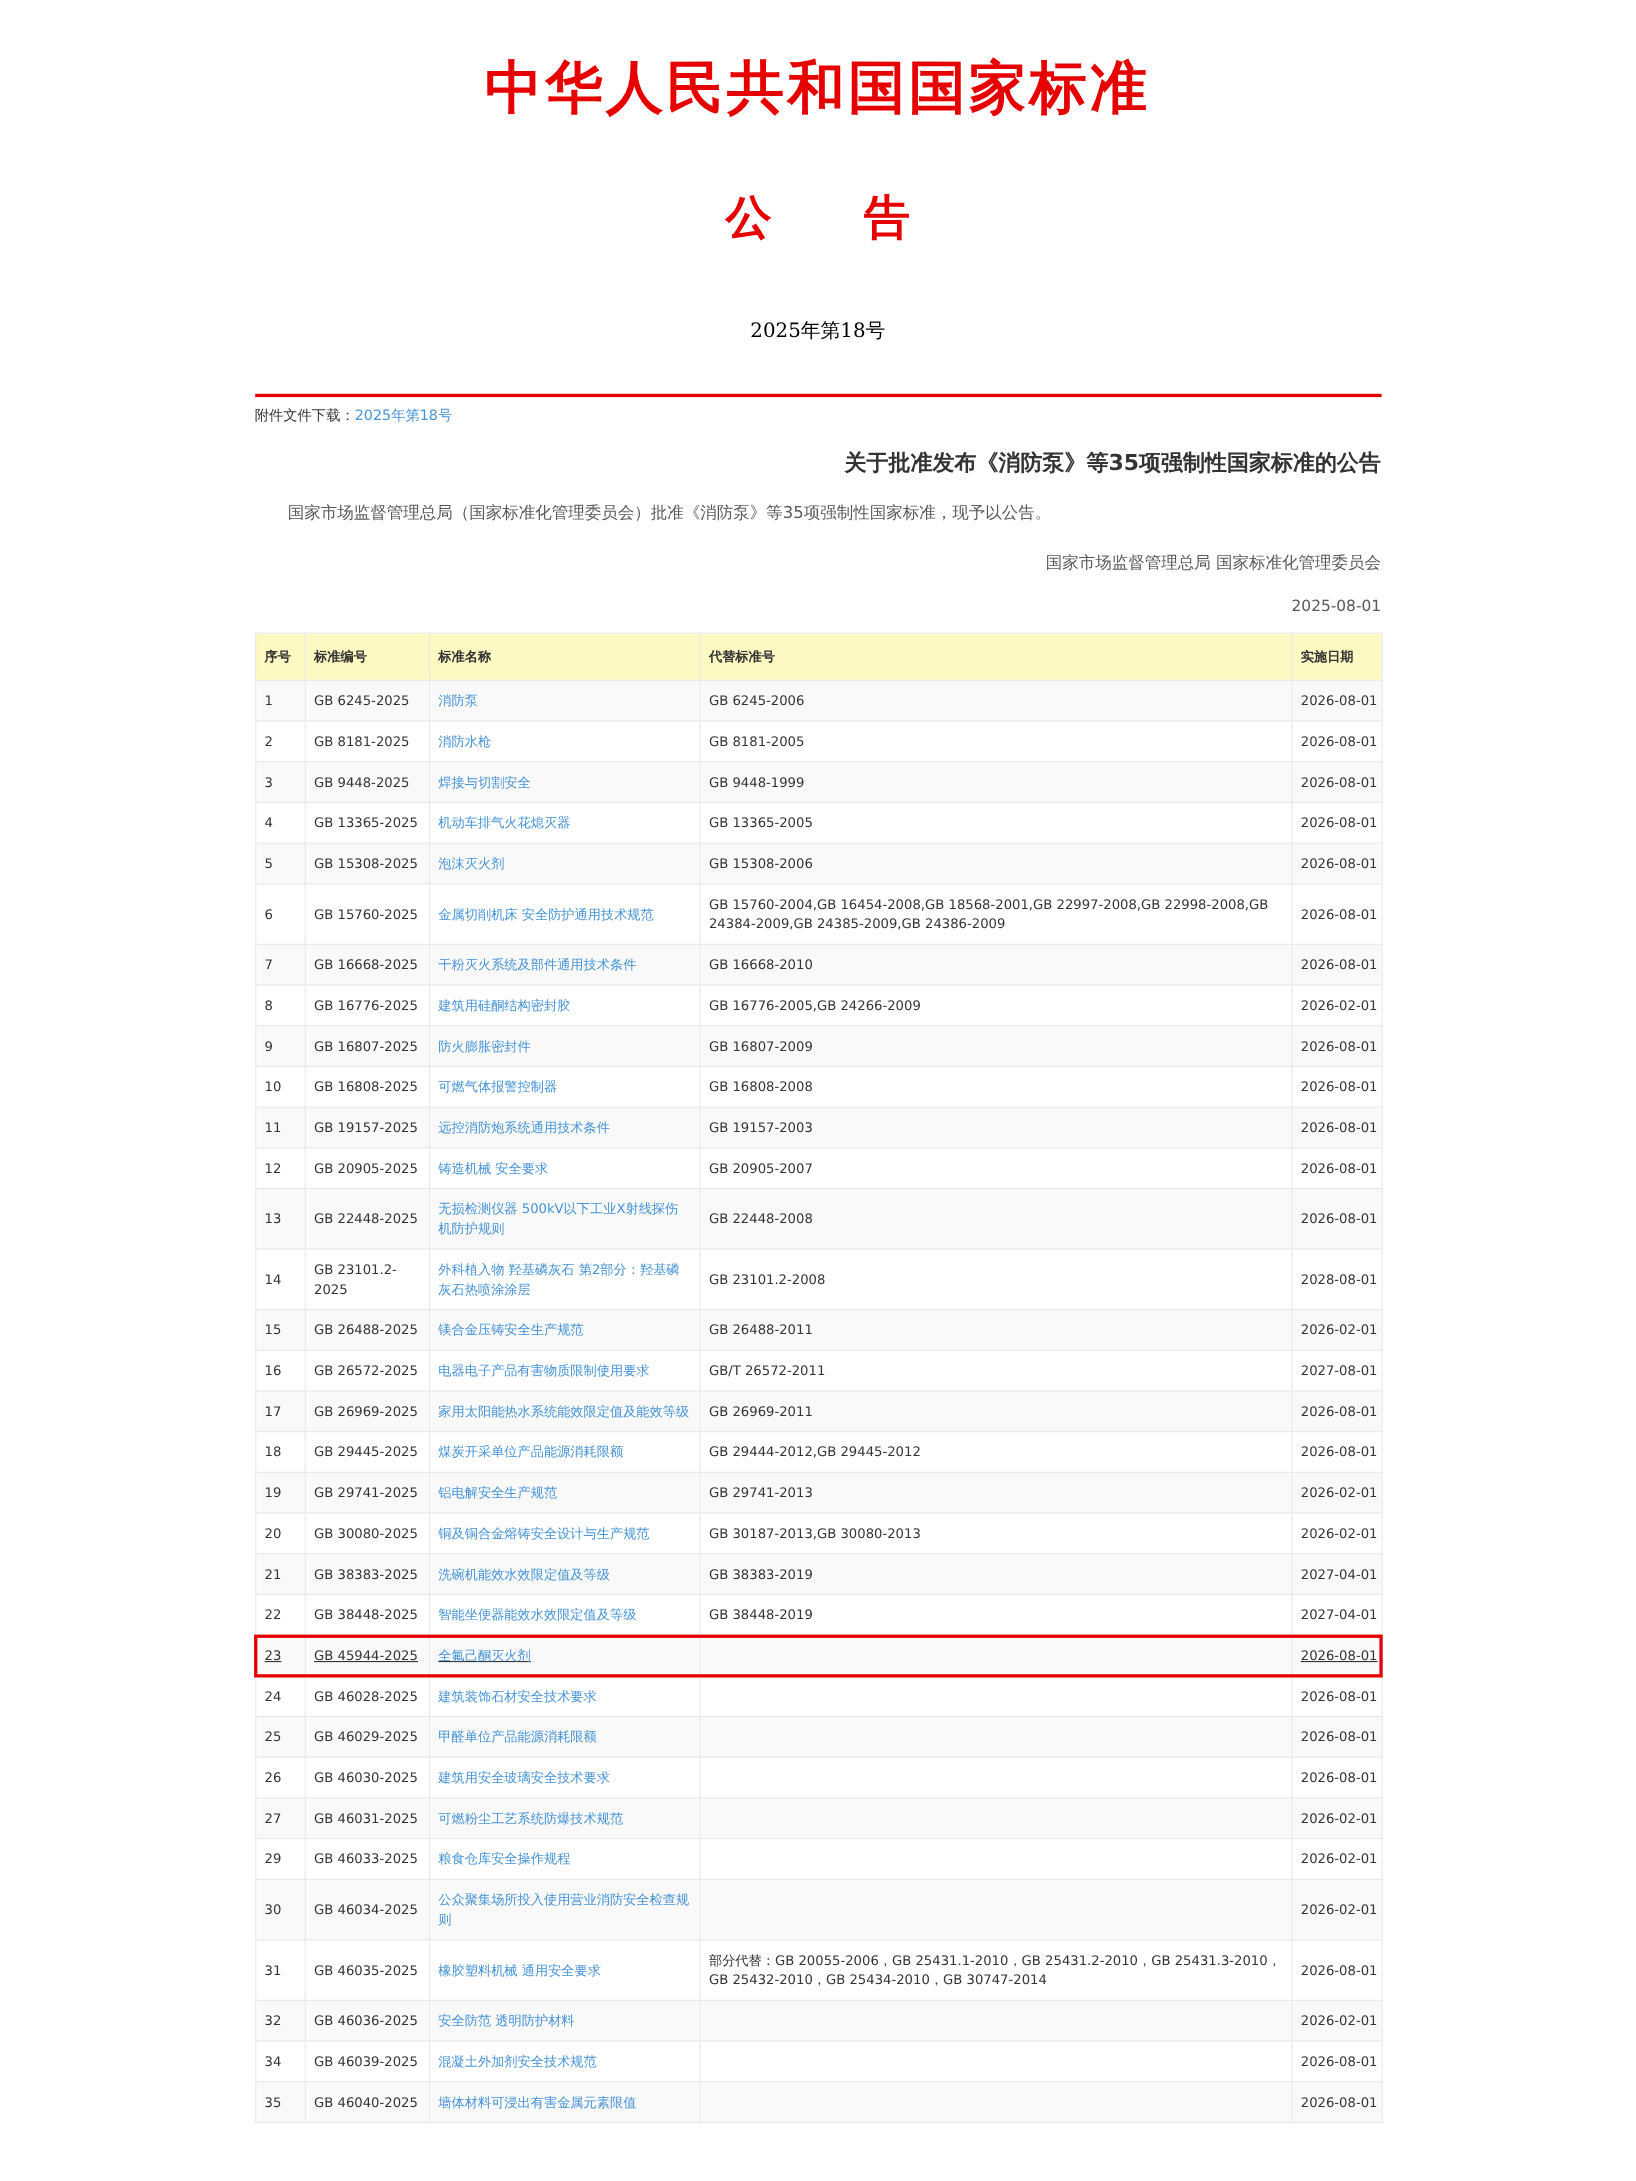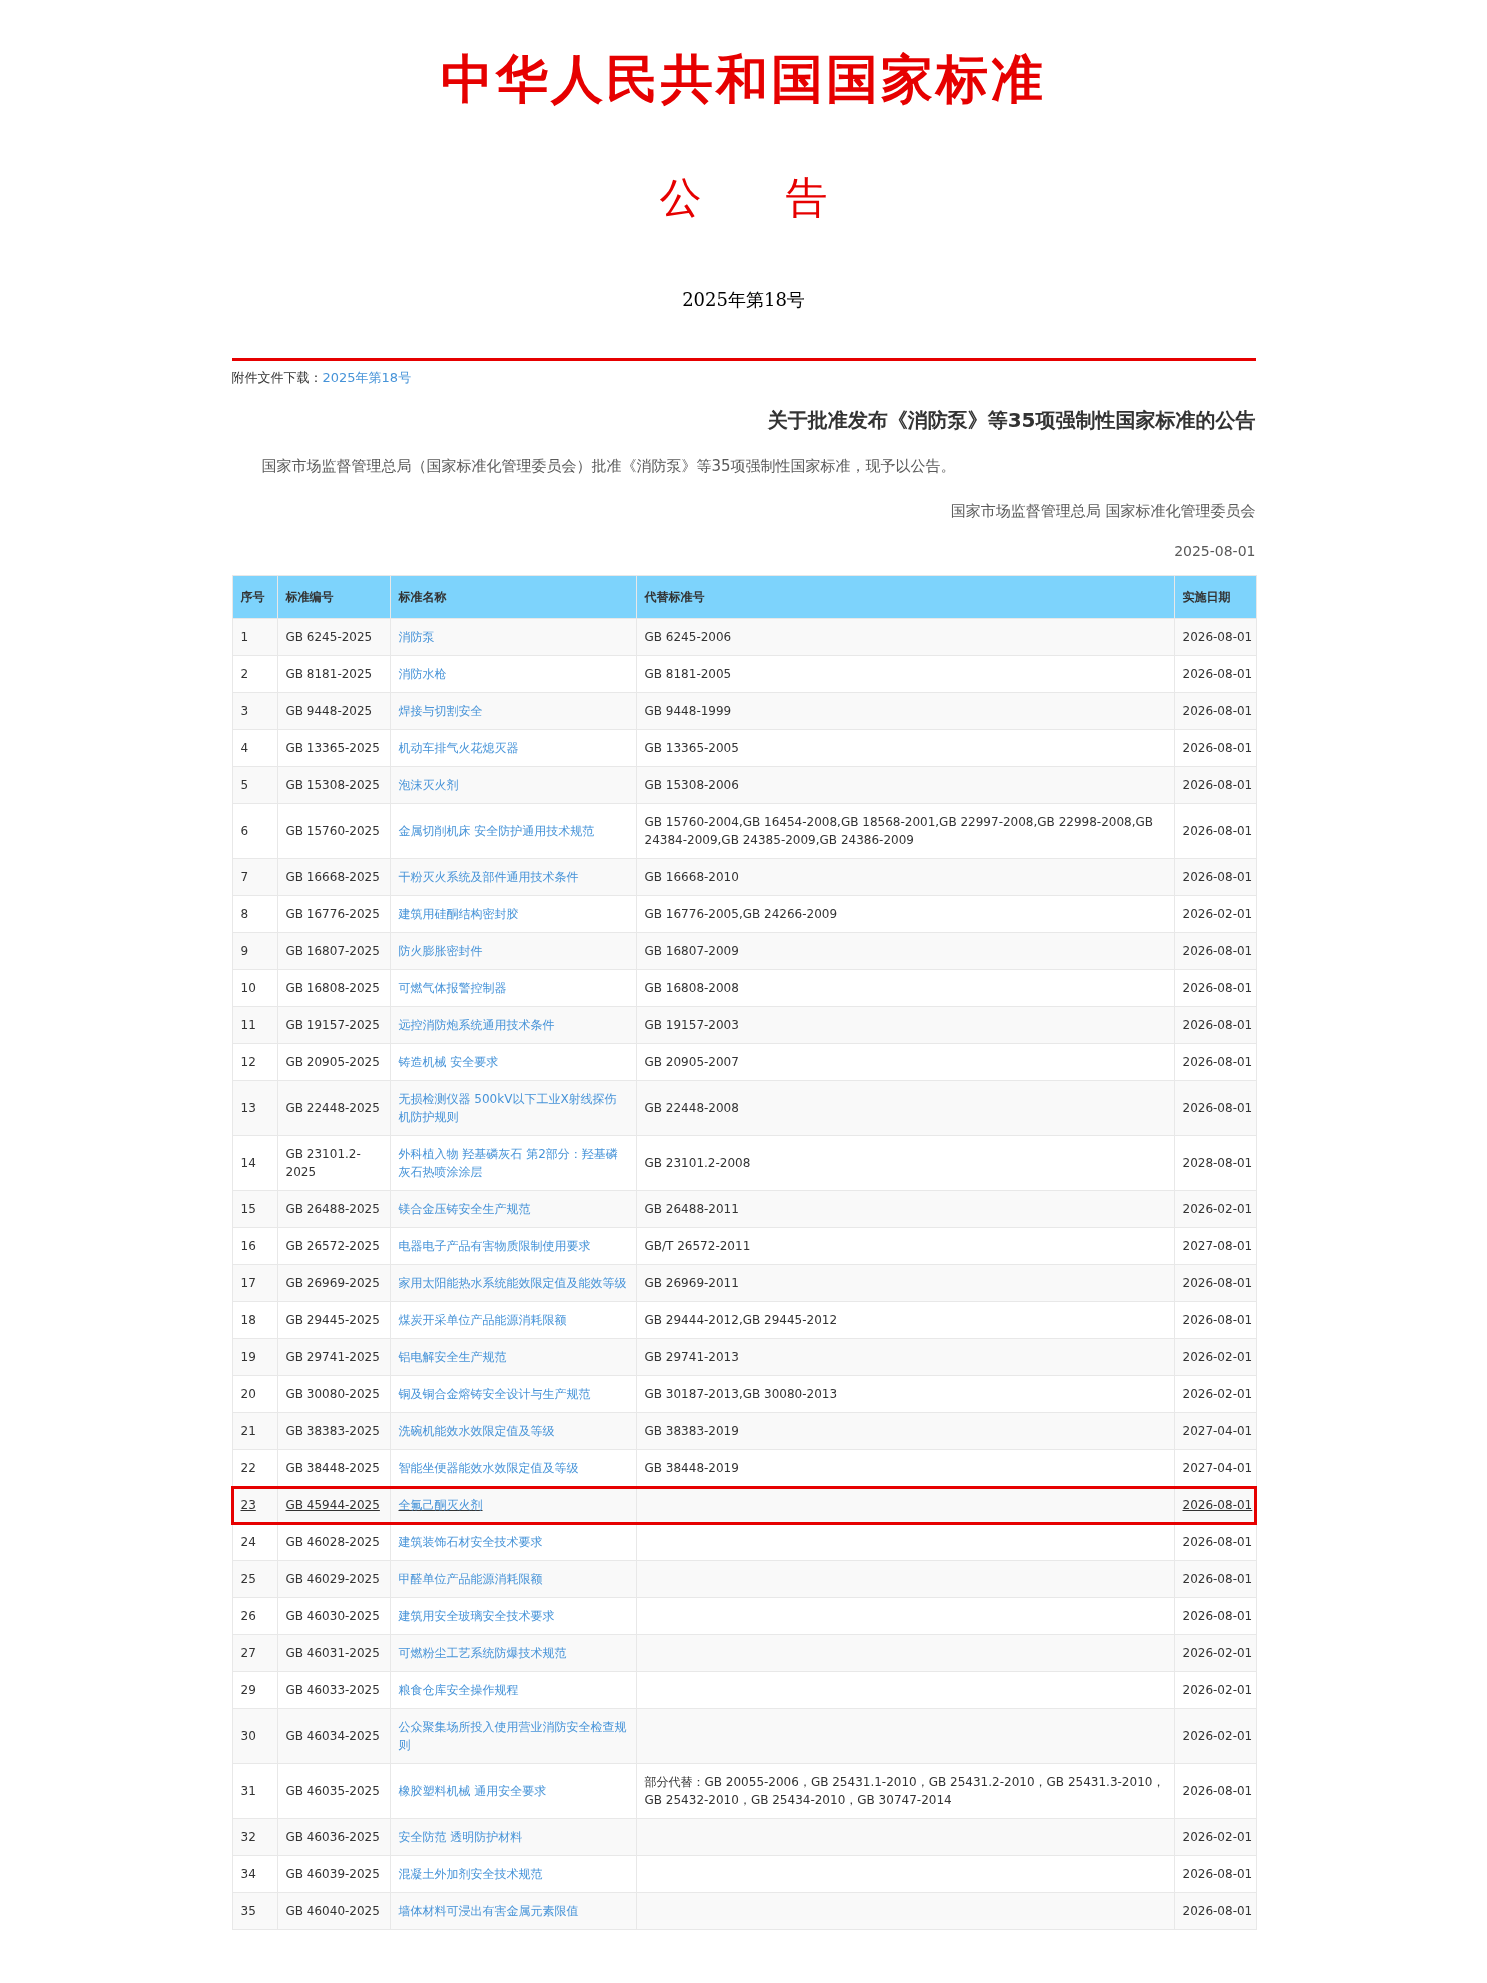--- a/index.html
+++ b/index.html
@@ -21,21 +21,21 @@
     font-size:52px;
     font-weight:bold;
     letter-spacing:3px;
     color:#e60000;
   }
   .subtitle{
     margin:55px 0 0 0;
     text-align:center;
     font-family:"DejaVu Serif","Liberation Serif",serif;
     font-size:42px;
-    font-weight:normal;
+    font-weight:bold;
     color:#e60000;
   }
   .issue-number{
     margin-top:62px;
     text-align:center;
     font-family:"DejaVu Serif","Liberation Serif",serif;
     font-size:18px;
     color:#000;
   }
   .red-line{
@@ -90,21 +90,21 @@
     border:1px solid #e8e8e8;
     padding:9px 8px;
     text-align:left;
     vertical-align:middle;
     line-height:1.5;
     word-wrap:break-word;
   }
   table.standards th{
     font-weight:bold;
     color:#333;
-    background:#7dd3fc;
+    background:#fef9c3;
     padding:12px 8px;
   }
   table.standards tbody tr:nth-child(odd){background:#f9f9f9;}
   table.standards tbody tr:nth-child(even){background:#ffffff;}
   table.standards a{
     color:#4693d8;
     text-decoration:none;
     cursor:pointer;
   }
   tr.hl-row{

